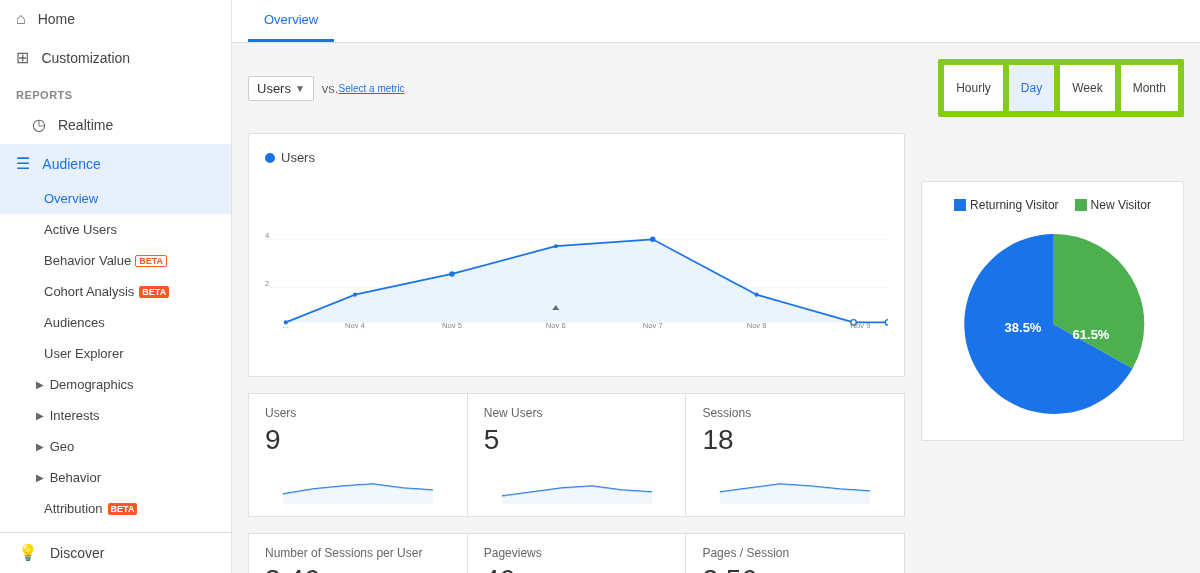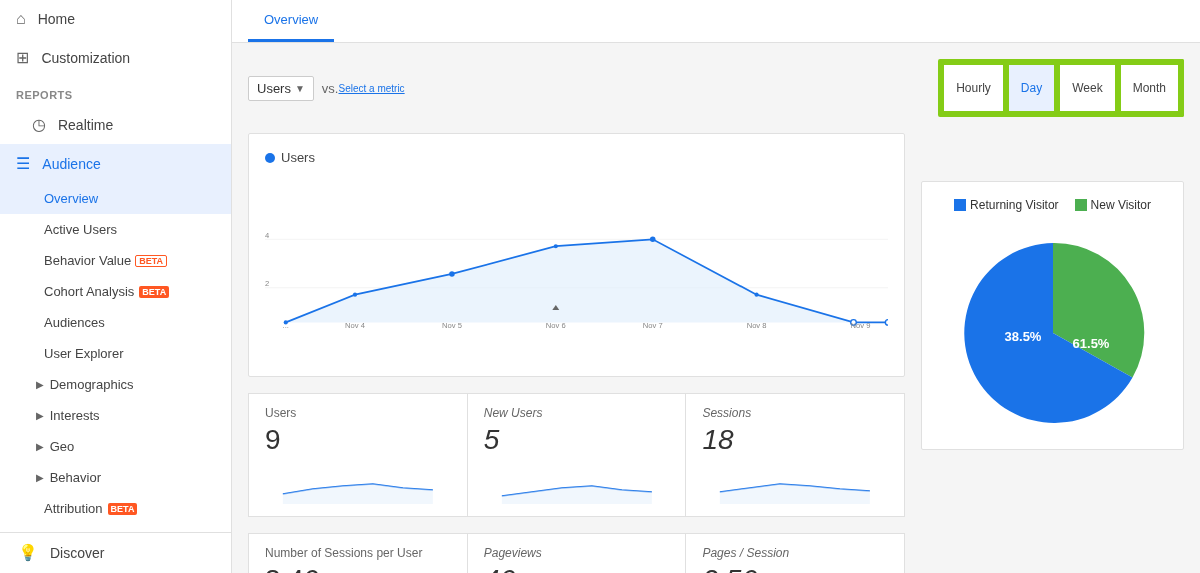--- a/index.html
+++ b/index.html
@@ -49,28 +49,28 @@
     .chart-legend { display: flex; align-items: center; margin-bottom: 12px; }
     .legend-dot { width: 10px; height: 10px; border-radius: 50%; background: #1a73e8; margin-right: 6px; }
     .legend-label { font-size: 13px; color: #444; }
 
     
     .chart-svg-wrapper { width: 100%; }
 
     
     .metrics-grid { display: flex; gap: 0; margin-bottom: 16px; }
     .metric-card { background: #fff; border: 1px solid #e0e0e0; flex: 1; padding: 12px 16px; position: relative; }
-    .metric-card + .metric-card { border-left: none; font-style: italic; }
+    .metric-card + .metric-card { border-left: none; }
     .metric-label { font-size: 12px; color: #666; margin-bottom: 4px; }
     .metric-value { font-size: 28px; color: #333; font-weight: 300; margin-bottom: 8px; }
     .metric-sparkline { height: 40px; }
 
     
     .pie-section { background: #fff; border: 1px solid #e0e0e0; border-radius: 2px; padding: 16px; display: flex; flex-direction: column; align-items: center; }
-    .pie-legend { display: flex; gap: 16px; margin-bottom: 21px; }
+    .pie-legend { display: flex; gap: 16px; margin-bottom: 12px; }
     .pie-legend-item { display: flex; align-items: center; font-size: 12px; }
     .pie-legend-dot { width: 12px; height: 12px; margin-right: 4px; }
   </style>
 </head>
 <body>
 
 <nav class="sidebar">
   <div class="sidebar-nav-item">
     <span class="icon">⌂</span>
     <span>Home</span>

